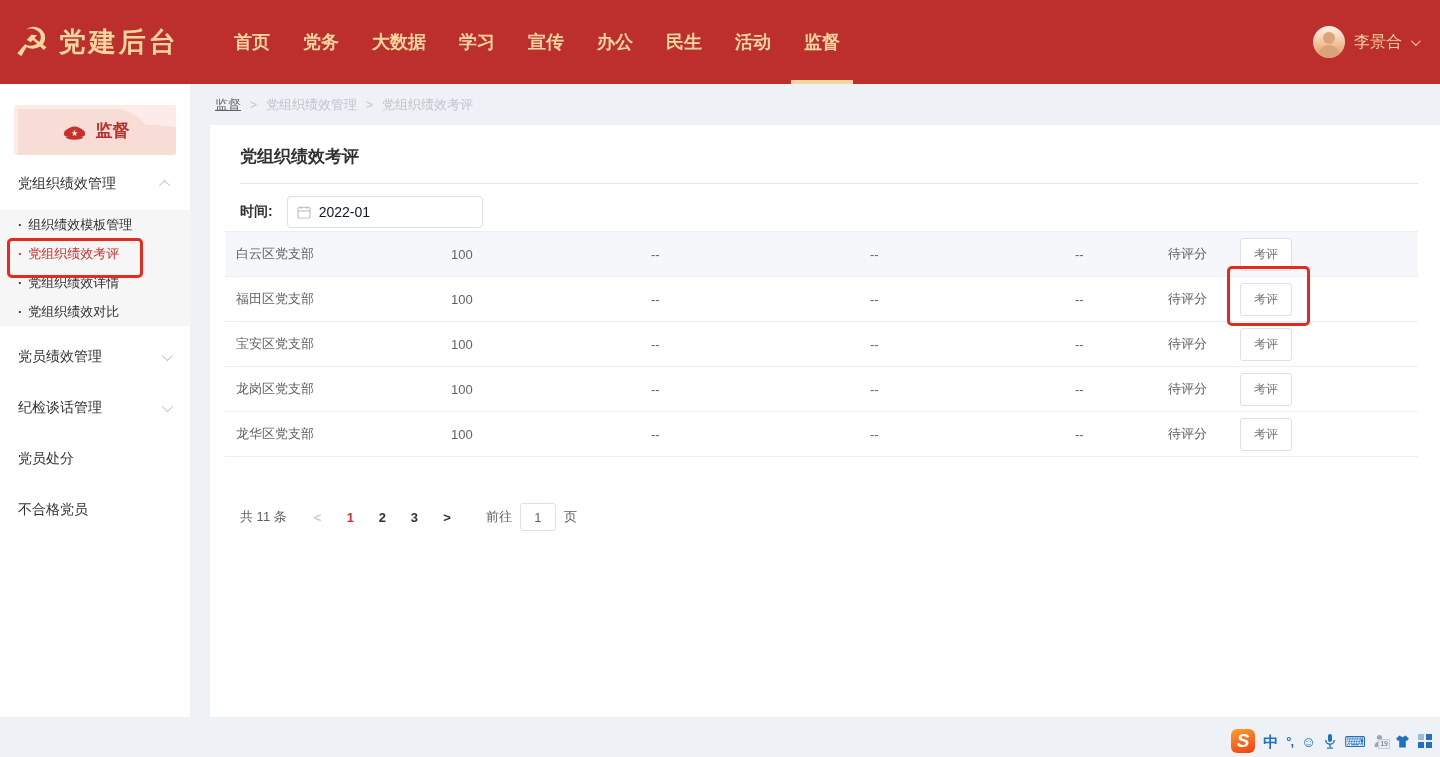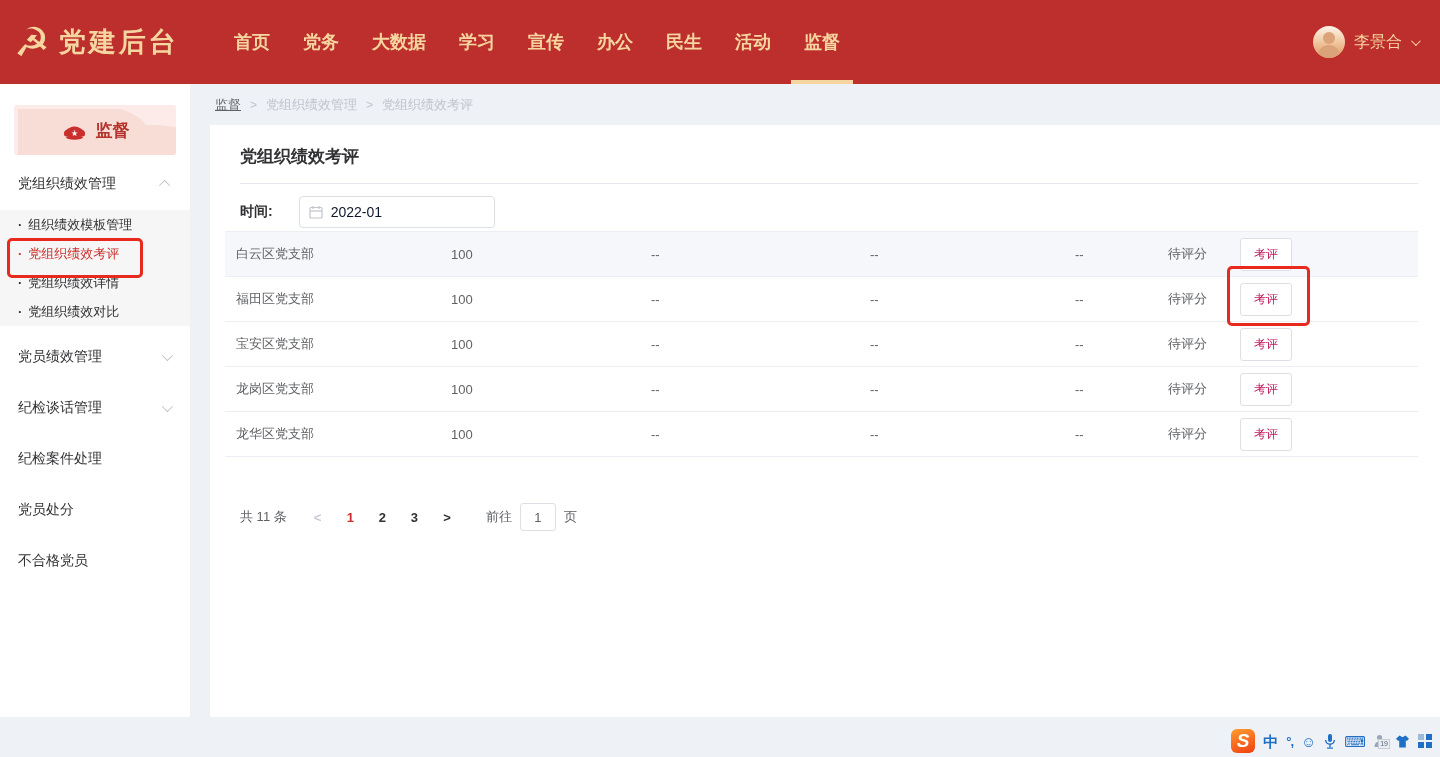--- a/index.html
+++ b/index.html
@@ -42,32 +42,32 @@
   .side-subitem .bullet{margin-right:6px;font-weight:700;}
   .side-subitem.active{color:var(--sidebar-active,#c9302c);}
   
   .breadcrumb{position:absolute;left:215px;top:96px;font-size:13px;color:#c0c4cc;display:flex;gap:9px;align-items:center;}
   .crumb{cursor:pointer;}
   .crumb.first{color:#606266;text-decoration:underline;}
   .crumb-sep{color:#c0c4cc;font-size:12px;}
   .card{position:absolute;left:210px;top:125px;width:1230px;height:592px;background:#fff;padding:0 22px 0 30px;box-sizing:border-box;}
   .page-title{padding-top:20px;font-size:17px;font-weight:700;color:#303133;height:22px;}
   .title-divider{margin-top:16px;border-bottom:1px solid #e4e7ed;}
-  .filter-row{margin-top:12px;display:flex;align-items:center;gap:26px;height:32px;}
+  .filter-row{margin-top:12px;display:flex;align-items:center;gap:14px;height:32px;}
   .filter-label{font-size:14px;color:#303133;font-weight:600;}
   .date-input{width:196px;height:32px;border:1px solid #dcdfe6;border-radius:4px;display:flex;align-items:center;padding-left:9px;gap:8px;box-sizing:border-box;background:#fff;cursor:text;}
   .date-value{font-size:14px;color:#0f172a;}
   .table{margin:3px 0 0 -15px;width:1193px;font-size:13px;}
   .t-head,.t-row{display:grid;grid-template-columns:215px 200px 219px 205px 93px 72px 1fr;align-items:center;}
   .t-head{height:36px;color:#a3a9b5;font-weight:700;}
   .t-row{height:44px;border-top:1px solid #ebeef5;color:#606266;}
   .t-row:last-child{border-bottom:1px solid #ebeef5;}
   .t-row.hl{background:#f5f7fa;}
   .t-cell{padding-left:11px;white-space:nowrap;}
-  .btn-assess{padding:7px 13px;font-size:12px;color:#be185d;background:#fff;border:1px solid #dcdfe6;border-radius:3px;cursor:pointer;font-family:inherit;}
+  .btn-assess{padding:7px 13px;font-size:12px;color:#737373;background:#fff;border:1px solid #dcdfe6;border-radius:3px;cursor:pointer;font-family:inherit;}
   .pagination{margin-top:46px;display:flex;align-items:center;font-size:13px;color:#606266;}
   .pg-total{margin-right:14px;}
   .pg-arrow{padding:0 13px;cursor:pointer;font-weight:600;}
   .pg-arrow.prev{color:#c6cad2;}
   .pg-arrow.next{color:#303133;}
   .pg-pages{display:flex;}
   .pg-num{min-width:32px;text-align:center;font-weight:700;color:#303133;cursor:pointer;}
   .pg-num.active{color:var(--pagination-active,#c9302c);}
   .pg-goto{margin-left:22px;display:flex;align-items:center;gap:8px;}
   .pg-input{width:36px;height:28px;border:1px solid #dcdfe6;border-radius:3px;text-align:center;font-size:13px;color:#606266;font-family:inherit;box-sizing:border-box;}
@@ -148,23 +148,20 @@
           <span>党组织绩效对比</span>
         </div>
       </div>
       <div class="side-group mt">
         <span>党员绩效管理</span>
         <span class="chev down"></span>
       </div>
       <div class="side-group mt">
         <span>纪检谈话管理</span>
         <span class="chev down"></span>
-      </div>
-      <div class="side-group mt">
-        <span>纪检案件处理</span>
       </div>
       <div class="side-group mt">
         <span>党员处分</span>
       </div>
       <div class="side-group mt">
         <span>不合格党员</span>
       </div>
     </div>
 </div>
 

